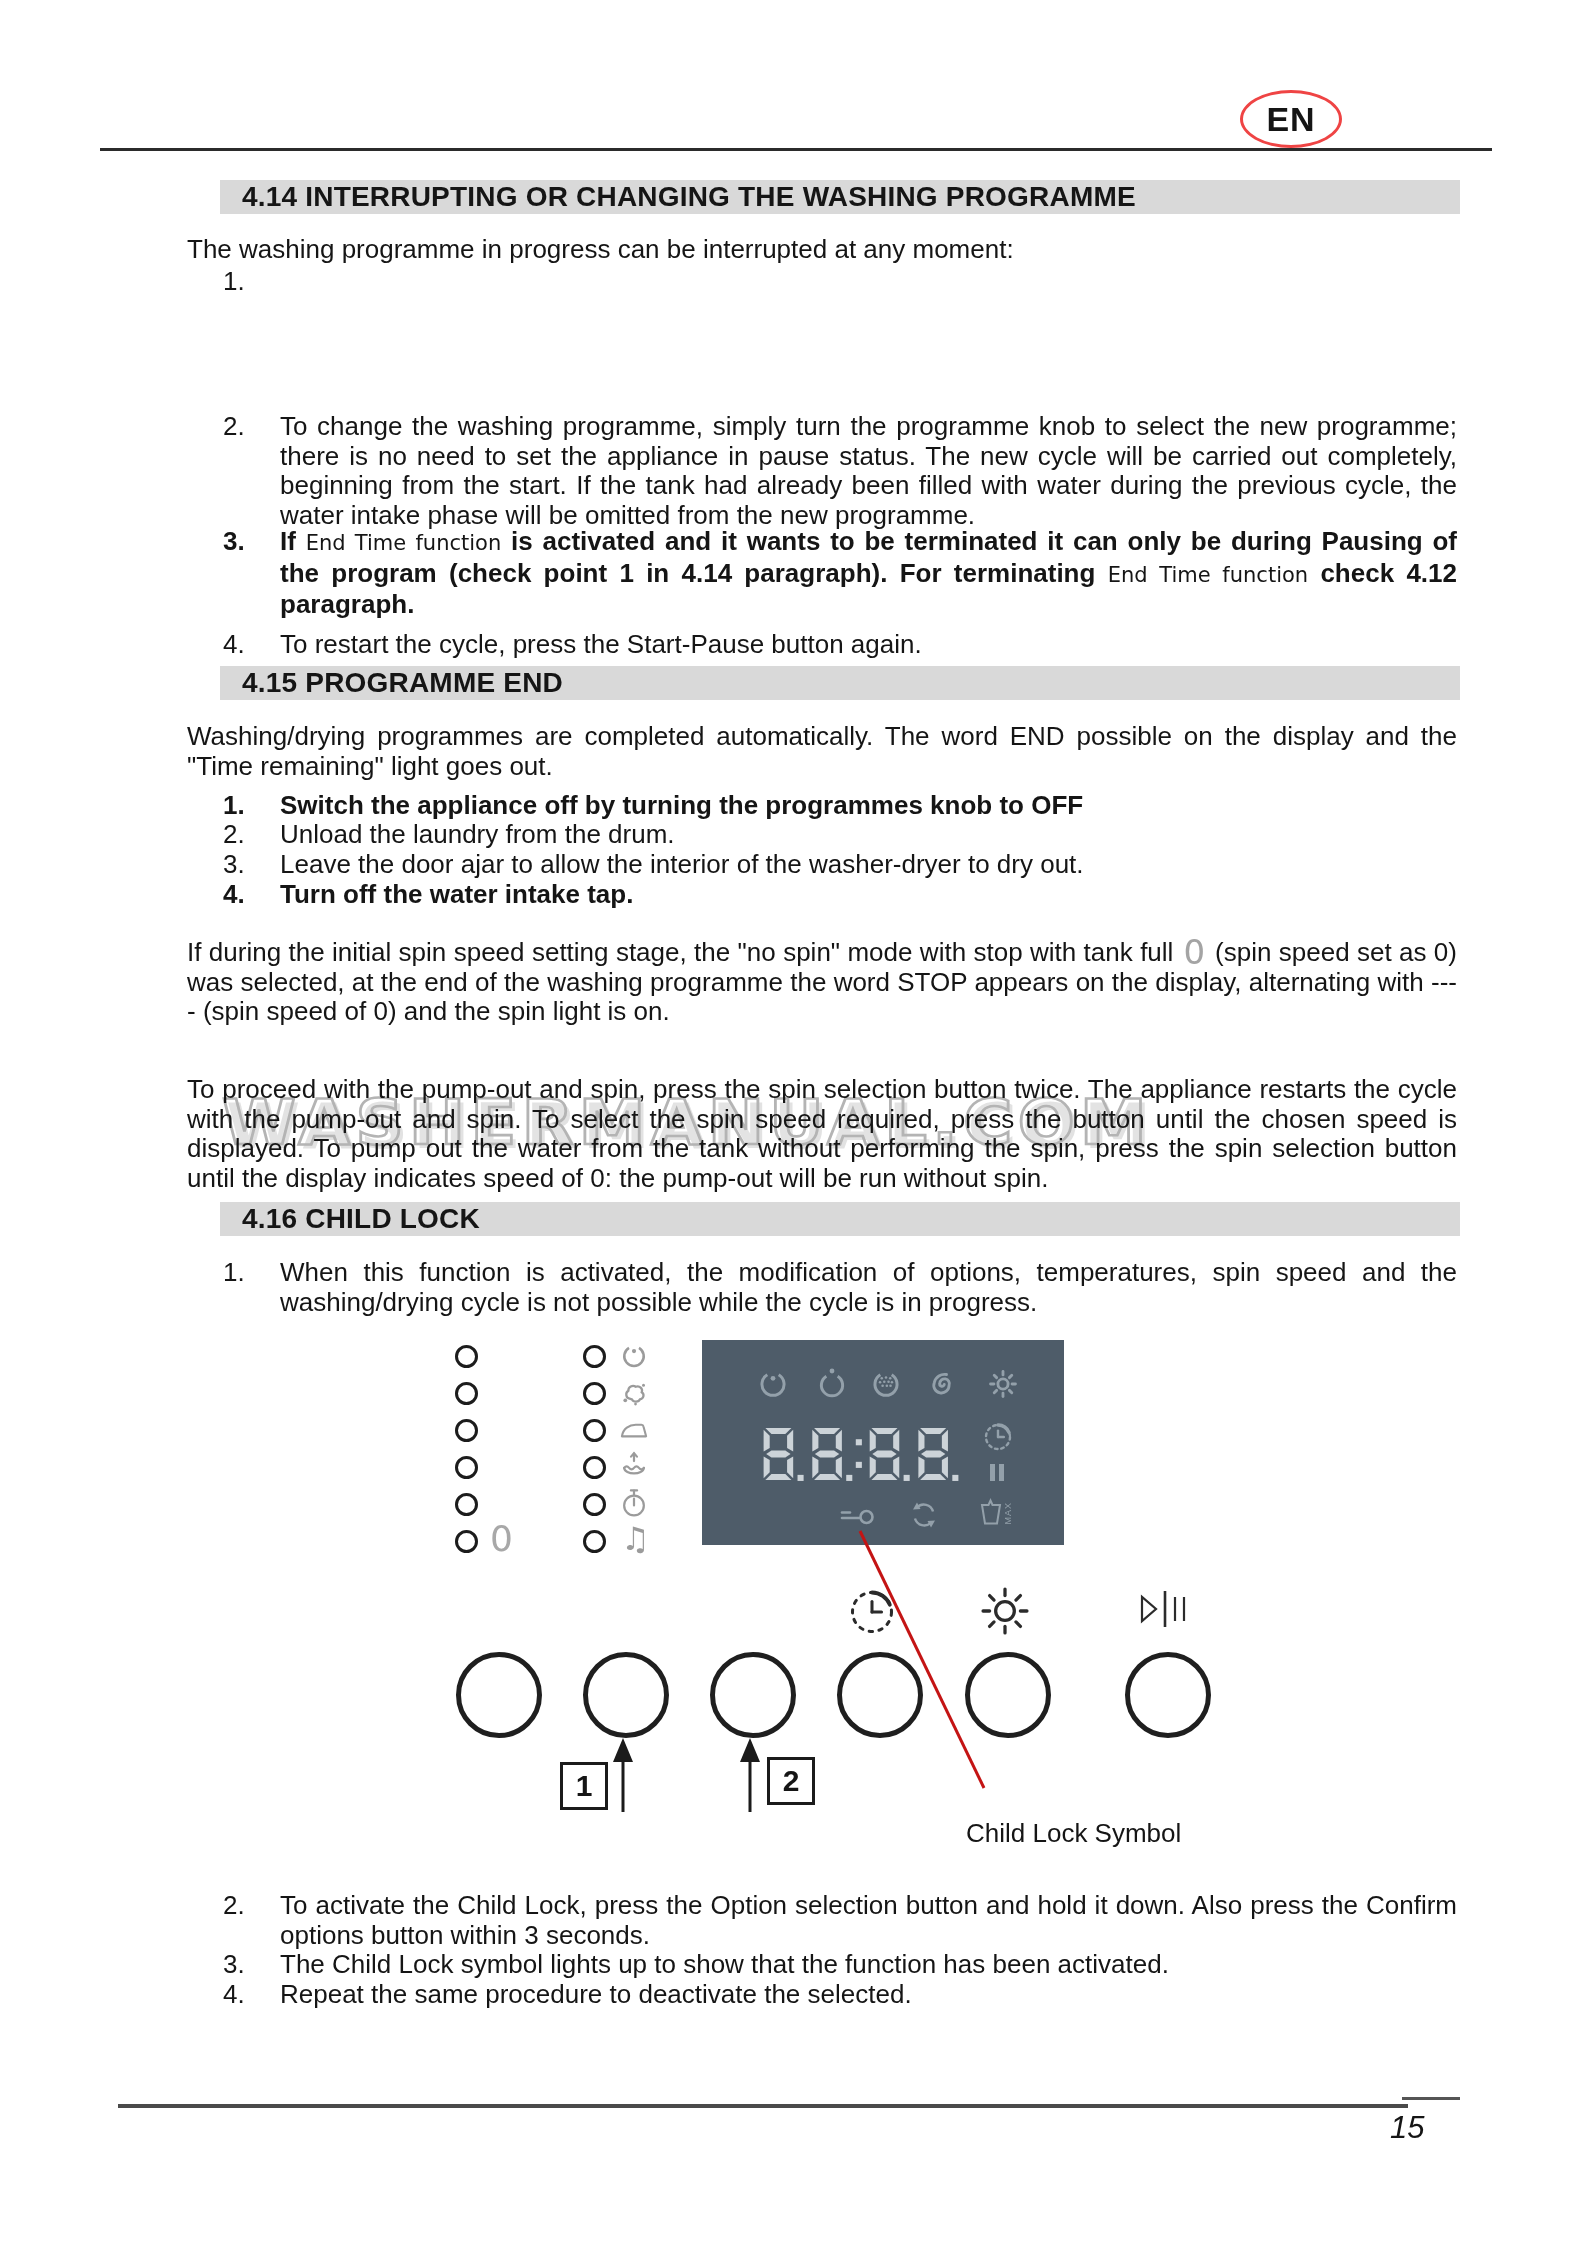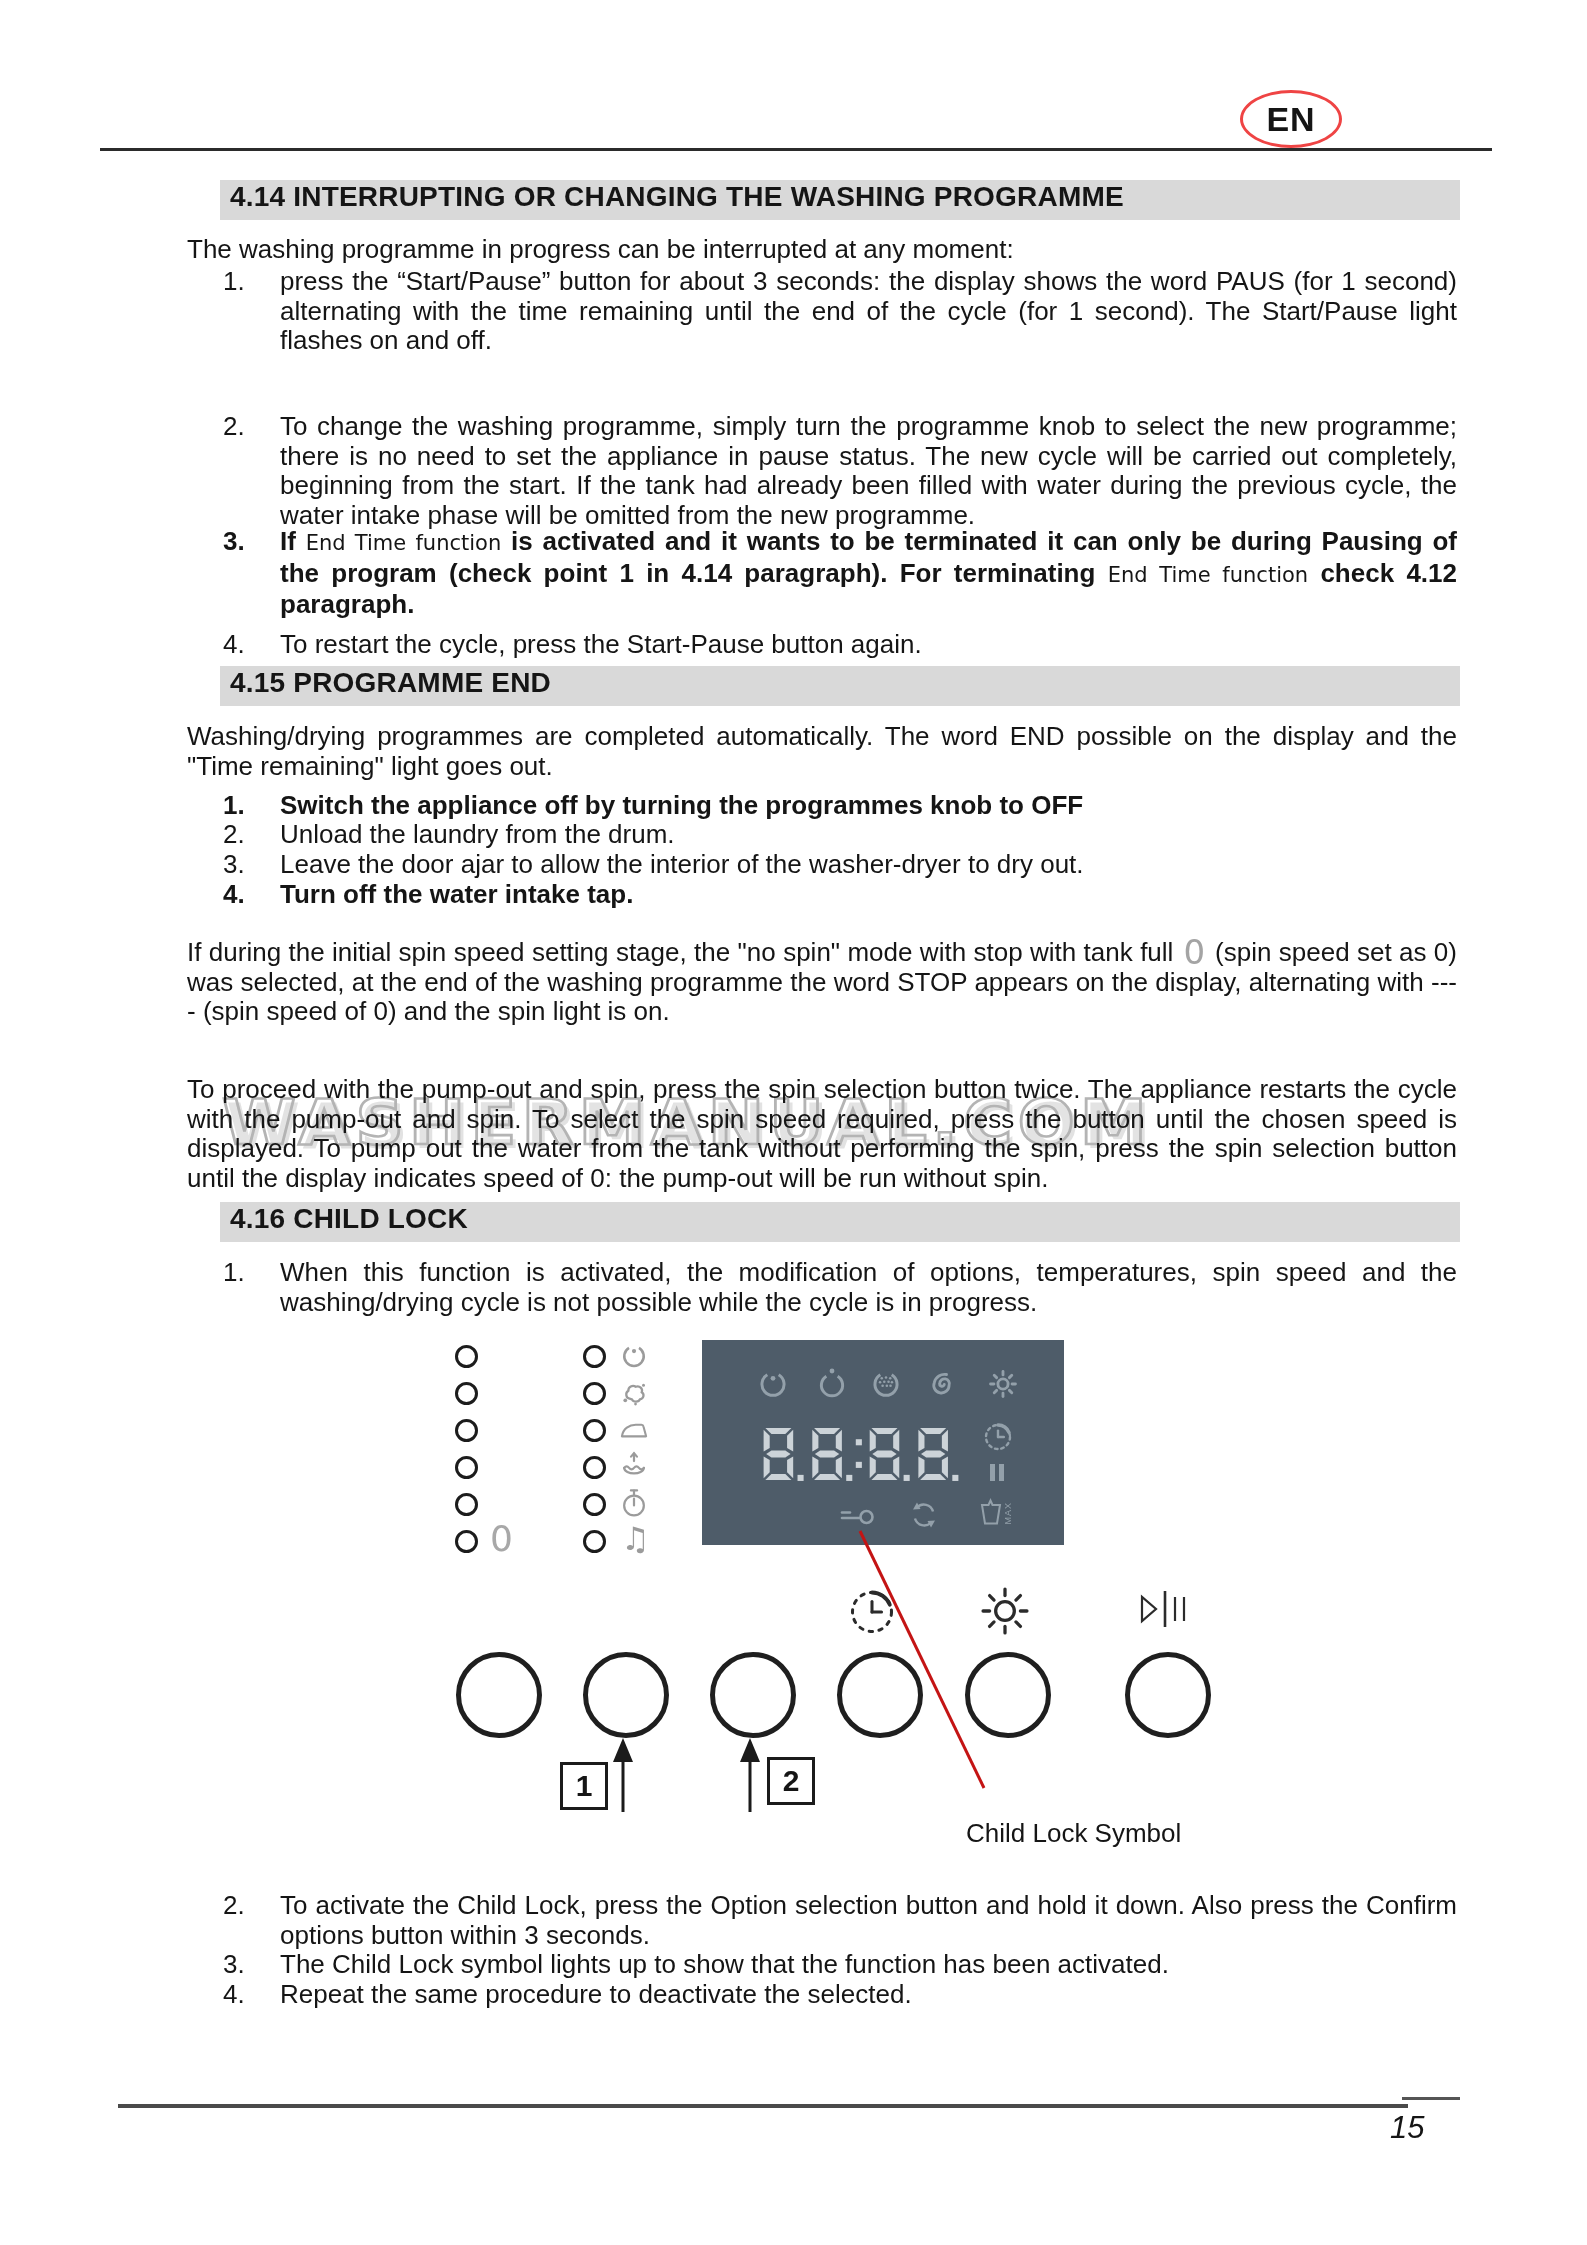--- a/index.html
+++ b/index.html
@@ -5,22 +5,22 @@
   html,body{margin:0;padding:0;}
   body{width:1587px;height:2245px;position:relative;background:#ffffff;
        font-family:"Liberation Sans",sans-serif;color:#151515;overflow:hidden;}
   .abs{position:absolute;}
   
   #lang-badge{left:1240px;top:90px;width:96px;height:52px;border:3px solid #ef4444;
       border-radius:50%;display:flex;align-items:center;justify-content:center;
       font-weight:bold;font-size:34px;letter-spacing:1px;}
   #top-rule{left:100px;top:148px;width:1392px;height:3px;background:#2b2b2b;}
   
-  .bar{left:220px;width:1240px;height:40px;background:#d9d9d9;
-       font-weight:bold;font-size:28px;line-height:34px;padding-left:10px;
+  .bar{left:220px;width:1240px;height:34px;background:#d9d9d9;
+       font-weight:bold;font-size:28px;line-height:34px;padding-left:22px;
        box-sizing:border-box;letter-spacing:0.2px;white-space:nowrap;}
   
   .para{left:187px;width:1270px;font-size:26px;line-height:29.5px;
         text-align:justify;z-index:2;}
   .li{left:0;width:1587px;z-index:2;}
   .li .num{position:absolute;left:223px;font-size:26px;line-height:29.5px;}
   .li .body{position:absolute;left:280px;width:1177px;font-size:26px;
             line-height:29.5px;text-align:justify;}
   .bold{font-weight:bold;}
   .et{font-family:"DejaVu Sans",sans-serif;font-size:21px;font-weight:normal;}
@@ -59,21 +59,20 @@
 
 <div class="abs" id="lang-badge">EN</div>
 <div class="abs" id="top-rule"></div>
 
 <div class="abs bar" style="top:180px;">4.14 INTERRUPTING OR CHANGING THE WASHING PROGRAMME</div>
 <div class="abs para" style="top:235px;">The washing programme in progress can be interrupted at any moment:</div>
 
 <div class="abs li" style="top:267px;">
   <span class="num">1.</span>
   <div class="body">
-    <div>press the “Start/Pause” button for about 3 seconds: the display shows the word PAUS (for 1 second) alternating with the time remaining until the end of the cycle (for 1 second). The Start/Pause light flashes on and off.</div>
   </div>
 </div>
 <div class="abs li" style="top:412px;">
   <span class="num">2.</span>
   <div class="body">To change the washing programme, simply turn the programme knob to select the new programme; there is no need to set the appliance in pause status. The new cycle will be carried out completely, beginning from the start. If the tank had already been filled with water during the previous cycle, the water intake phase will be omitted from the new programme.</div>
 </div>
 <div class="abs li" style="top:527px;">
   <span class="num bold">3.</span>
   <div class="body bold li3body">
     <span>If </span><span class="et">End Time function</span><span> is activated and it wants to be terminated it can only be during Pausing of the program (check point 1 in 4.14 paragraph). For terminating </span><span class="et">End Time function</span><span> check 4.12 paragraph.</span>

